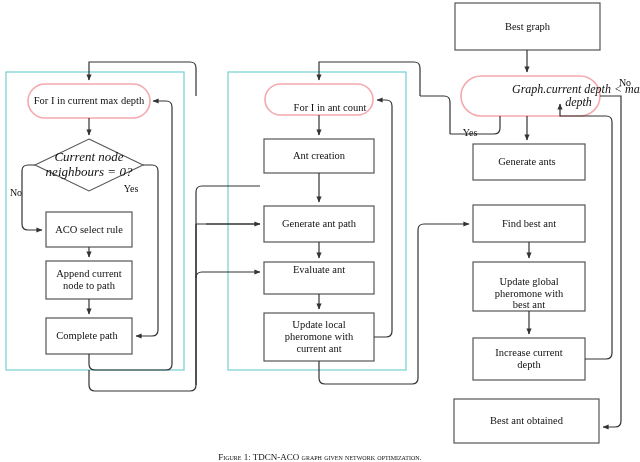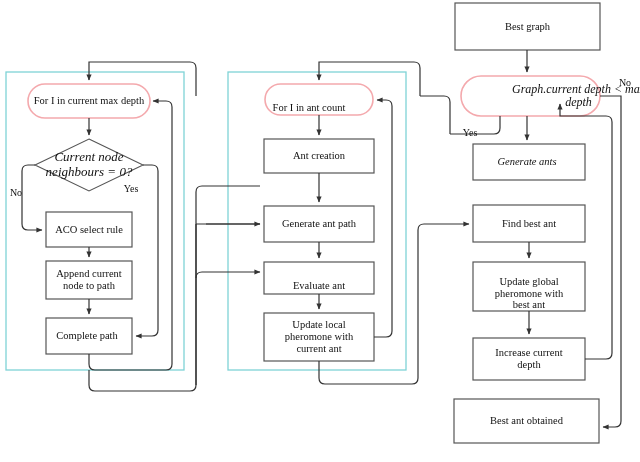--- a/index.html
+++ b/index.html
@@ -117,41 +117,42 @@
 
   <div class="lbl boxtext" style="left:455px;top:3px;width:145px;height:47px;">Best graph</div>
 
   <div class="lbl condtext" style="left:461px;top:76px;width:139px;height:40px;">Graph.current depth &lt; max
 depth</div>
 
   <div class="lbl yesno" style="left:455px;top:126px;width:30px;height:14px;">Yes</div>
 
   <div class="lbl yesno" style="left:612px;top:76px;width:26px;height:14px;">No</div>
 
-  <div class="lbl boxtext" style="left:473px;top:144px;width:108px;height:36px;font-style:italic;">Generate ants</div>
+  <div class="lbl boxtext" style="left:473px;top:144px;width:108px;height:36px;">Generate ants</div>
   <div class="lbl boxtext" style="left:473px;top:205px;width:112px;height:37px;">Find best ant</div>
   <div class="lbl boxtext" style="left:473px;top:262px;width:112px;height:63px;">Update global
 pheromone with
 best ant</div>
   <div class="lbl boxtext" style="left:473px;top:338px;width:112px;height:42px;">Increase current
 depth</div>
   <div class="lbl boxtext" style="left:454px;top:399px;width:145px;height:44px;">Best ant obtained</div>
 
-  <div class="lbl looptext" style="left:255px;top:84px;width:108px;height:47px;">For I in ant count</div>
+  <div class="lbl looptext" style="left:276px;top:84px;width:108px;height:47px;">For I in ant count</div>
   <div class="lbl boxtext" style="left:264px;top:139px;width:110px;height:34px;">Ant creation</div>
   <div class="lbl boxtext" style="left:264px;top:206px;width:110px;height:36px;">Generate ant path</div>
-  <div class="lbl boxtext" style="left:264px;top:270px;width:110px;height:32px;">Evaluate ant</div>
+  <div class="lbl boxtext" style="left:264px;top:254px;width:110px;height:32px;">Evaluate ant</div>
   <div class="lbl boxtext" style="left:264px;top:313px;width:110px;height:48px;">Update local
 pheromone with
 current ant</div>
 
   <div class="lbl looptext" style="left:30px;top:84px;width:118px;height:34px;">For I in current max depth</div>
   <div class="lbl diamondtext" style="left:45px;top:150px;width:88px;height:30px;">Current node
 neighbours = 0?</div>
   <div class="lbl yesno" style="left:4px;top:186px;width:24px;height:14px;">No</div>
   <div class="lbl yesno" style="left:116px;top:182px;width:30px;height:14px;">Yes</div>
   <div class="lbl boxtext" style="left:46px;top:212px;width:86px;height:35px;">ACO select rule</div>
   <div class="lbl boxtext" style="left:46px;top:261px;width:86px;height:38px;">Append current
 node to path</div>
   <div class="lbl boxtext" style="left:46px;top:318px;width:82px;height:36px;">Complete path</div>
 
+  <div class="caption">Figure 1: TDCN-ACO graph given network optimization.</div>
 
 </div>
 
 </body></html>

